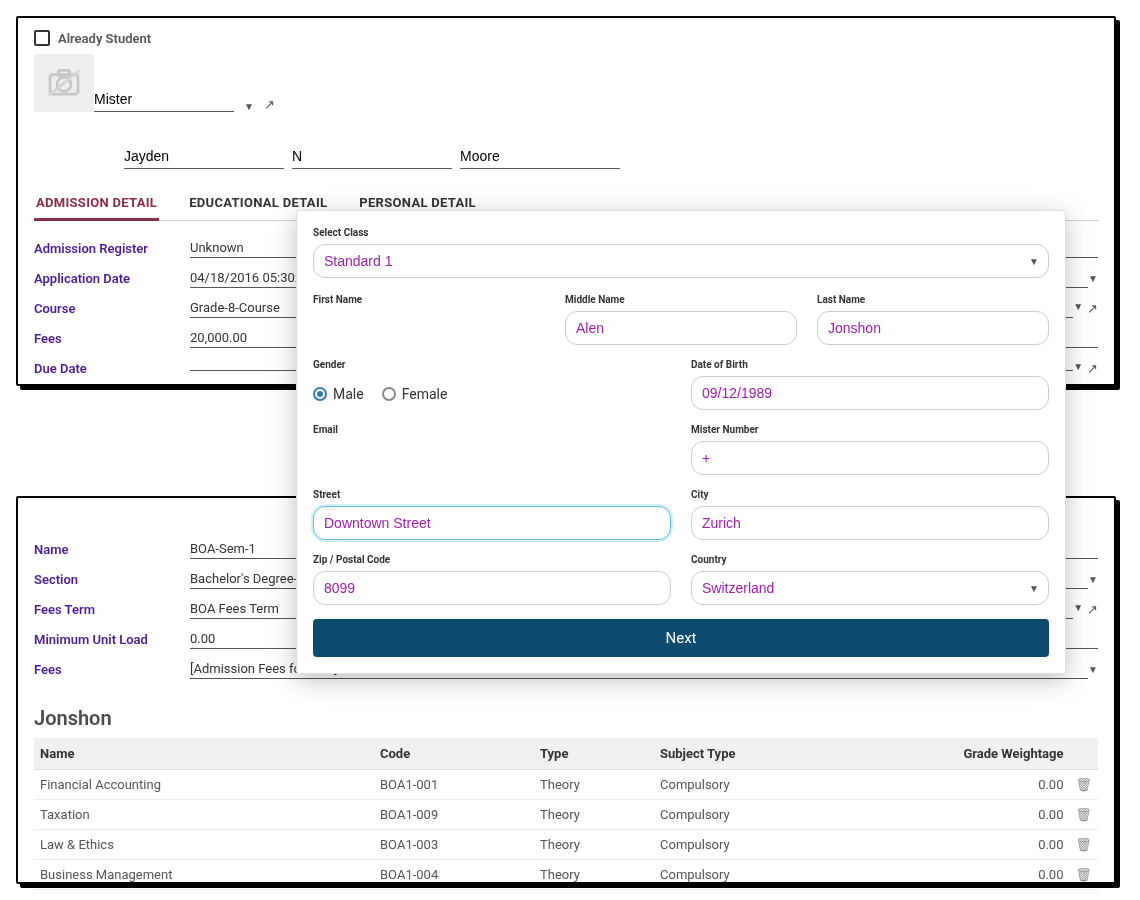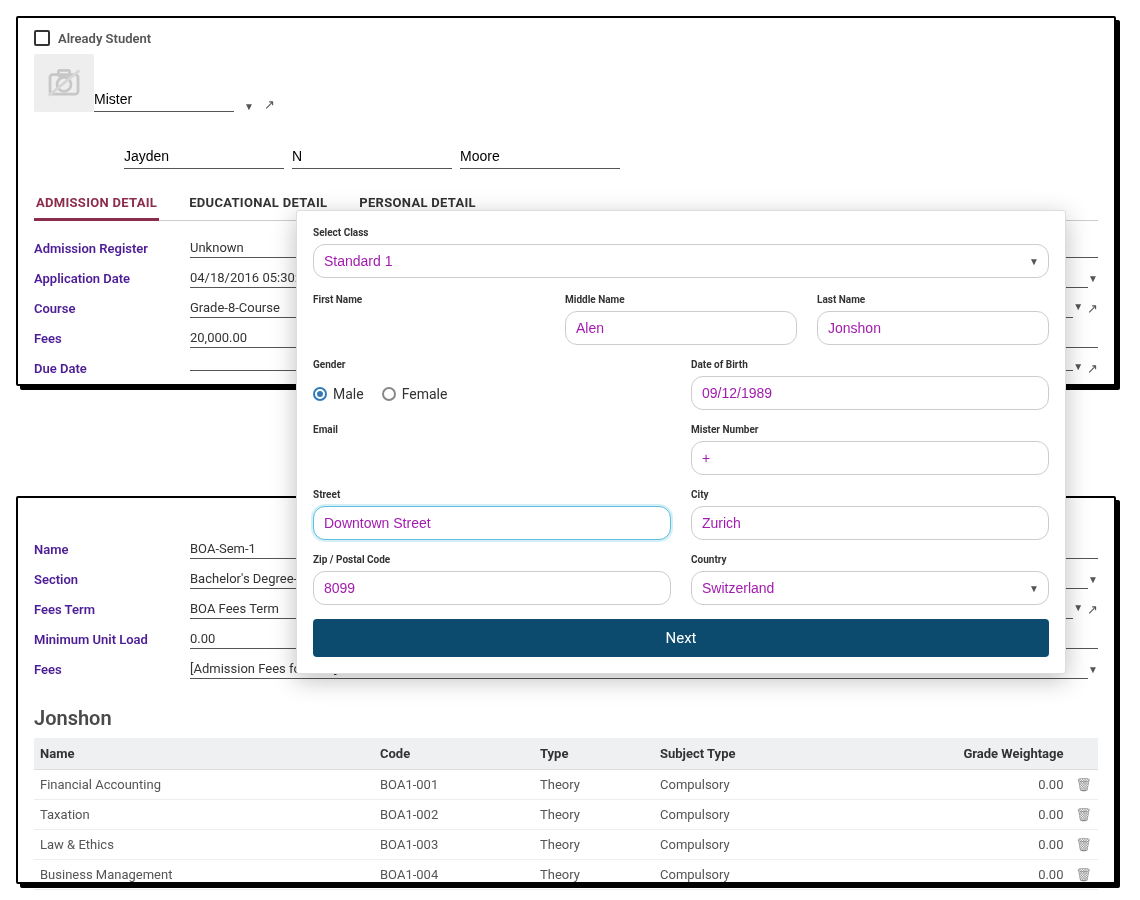--- a/index.html
+++ b/index.html
@@ -173,21 +173,21 @@
       <tr>
           <td>Financial Accounting</td>
           <td>BOA1-001</td>
           <td>Theory</td>
           <td>Compulsory</td>
           <td class="right">0.00</td>
           <td class="right"><span class="trash">🗑</span></td>
         </tr>
       <tr>
           <td>Taxation</td>
-          <td>BOA1-002</td>
+          <td>BOA1-009</td>
           <td>Theory</td>
           <td>Compulsory</td>
           <td class="right">0.00</td>
           <td class="right"><span class="trash">🗑</span></td>
         </tr>
       <tr>
           <td>Law &amp; Ethics</td>
           <td>BOA1-003</td>
           <td>Theory</td>
           <td>Compulsory</td>

